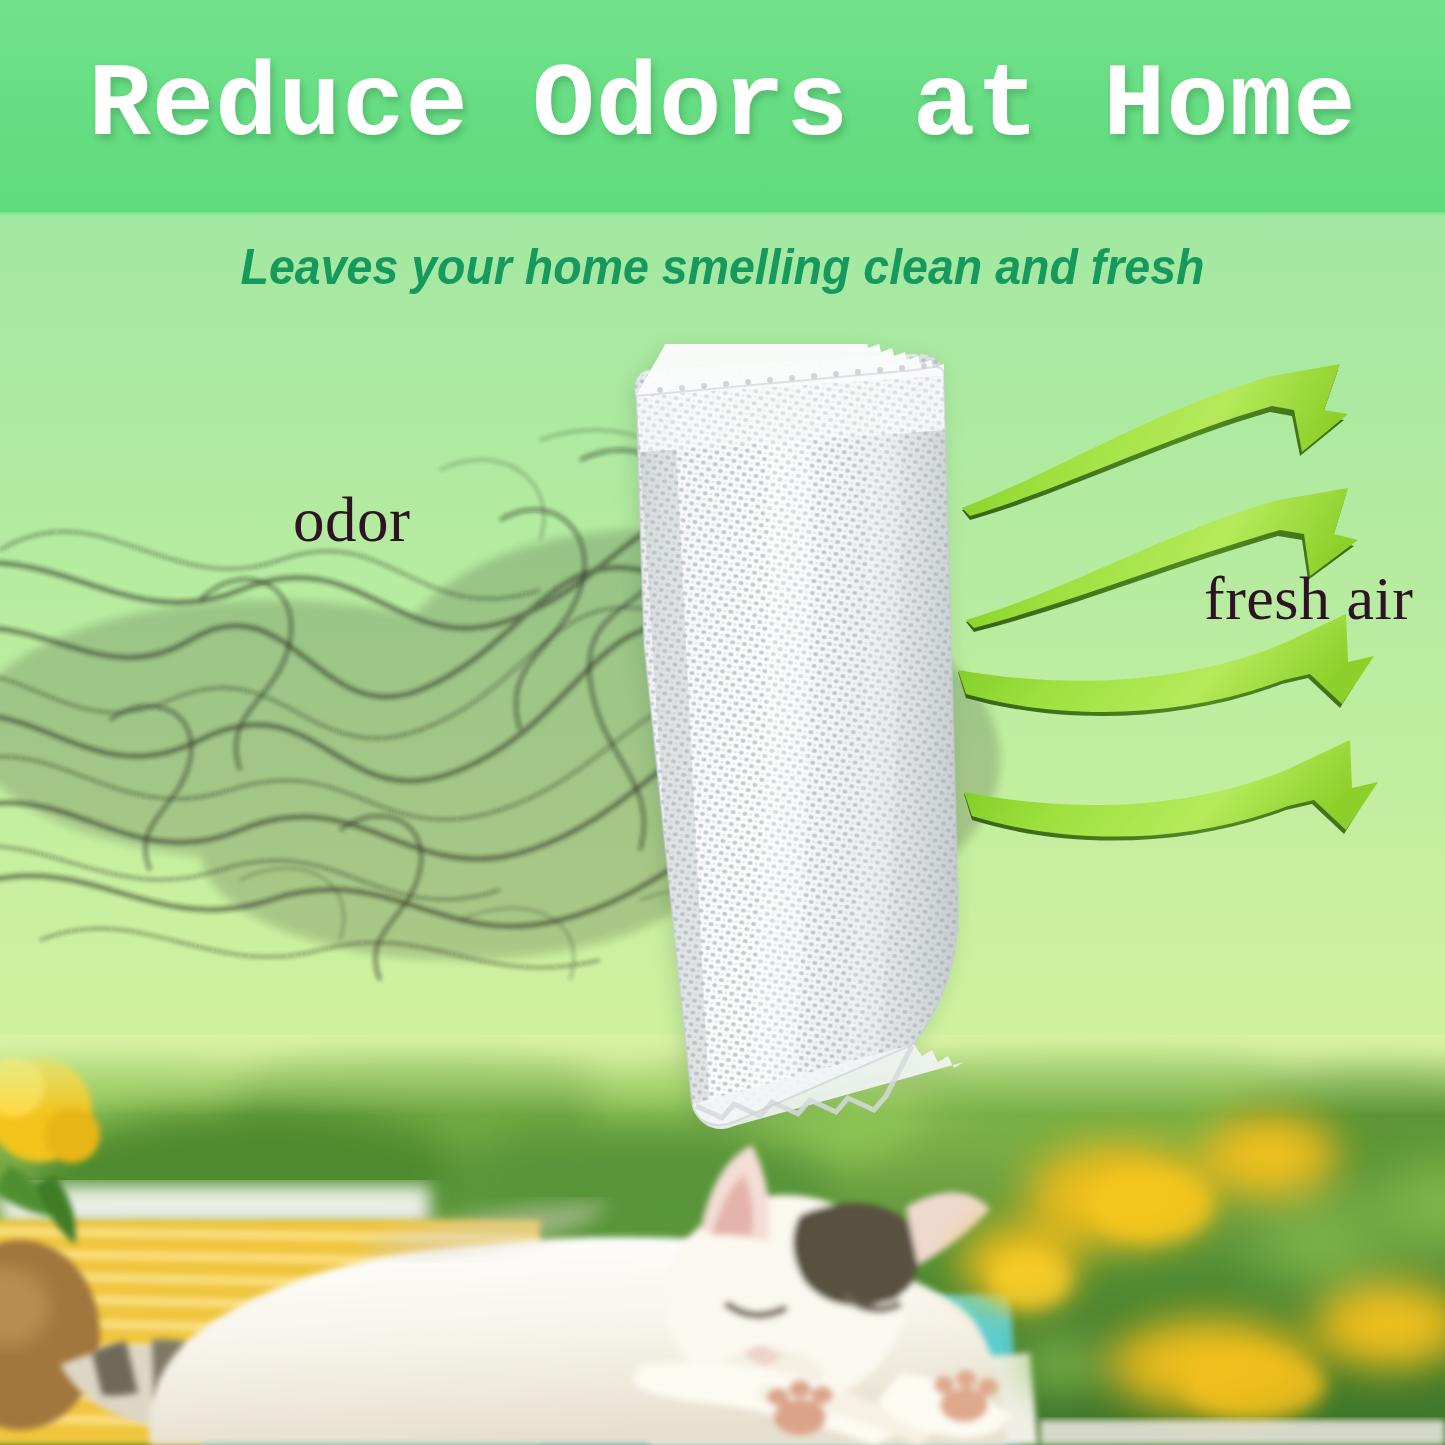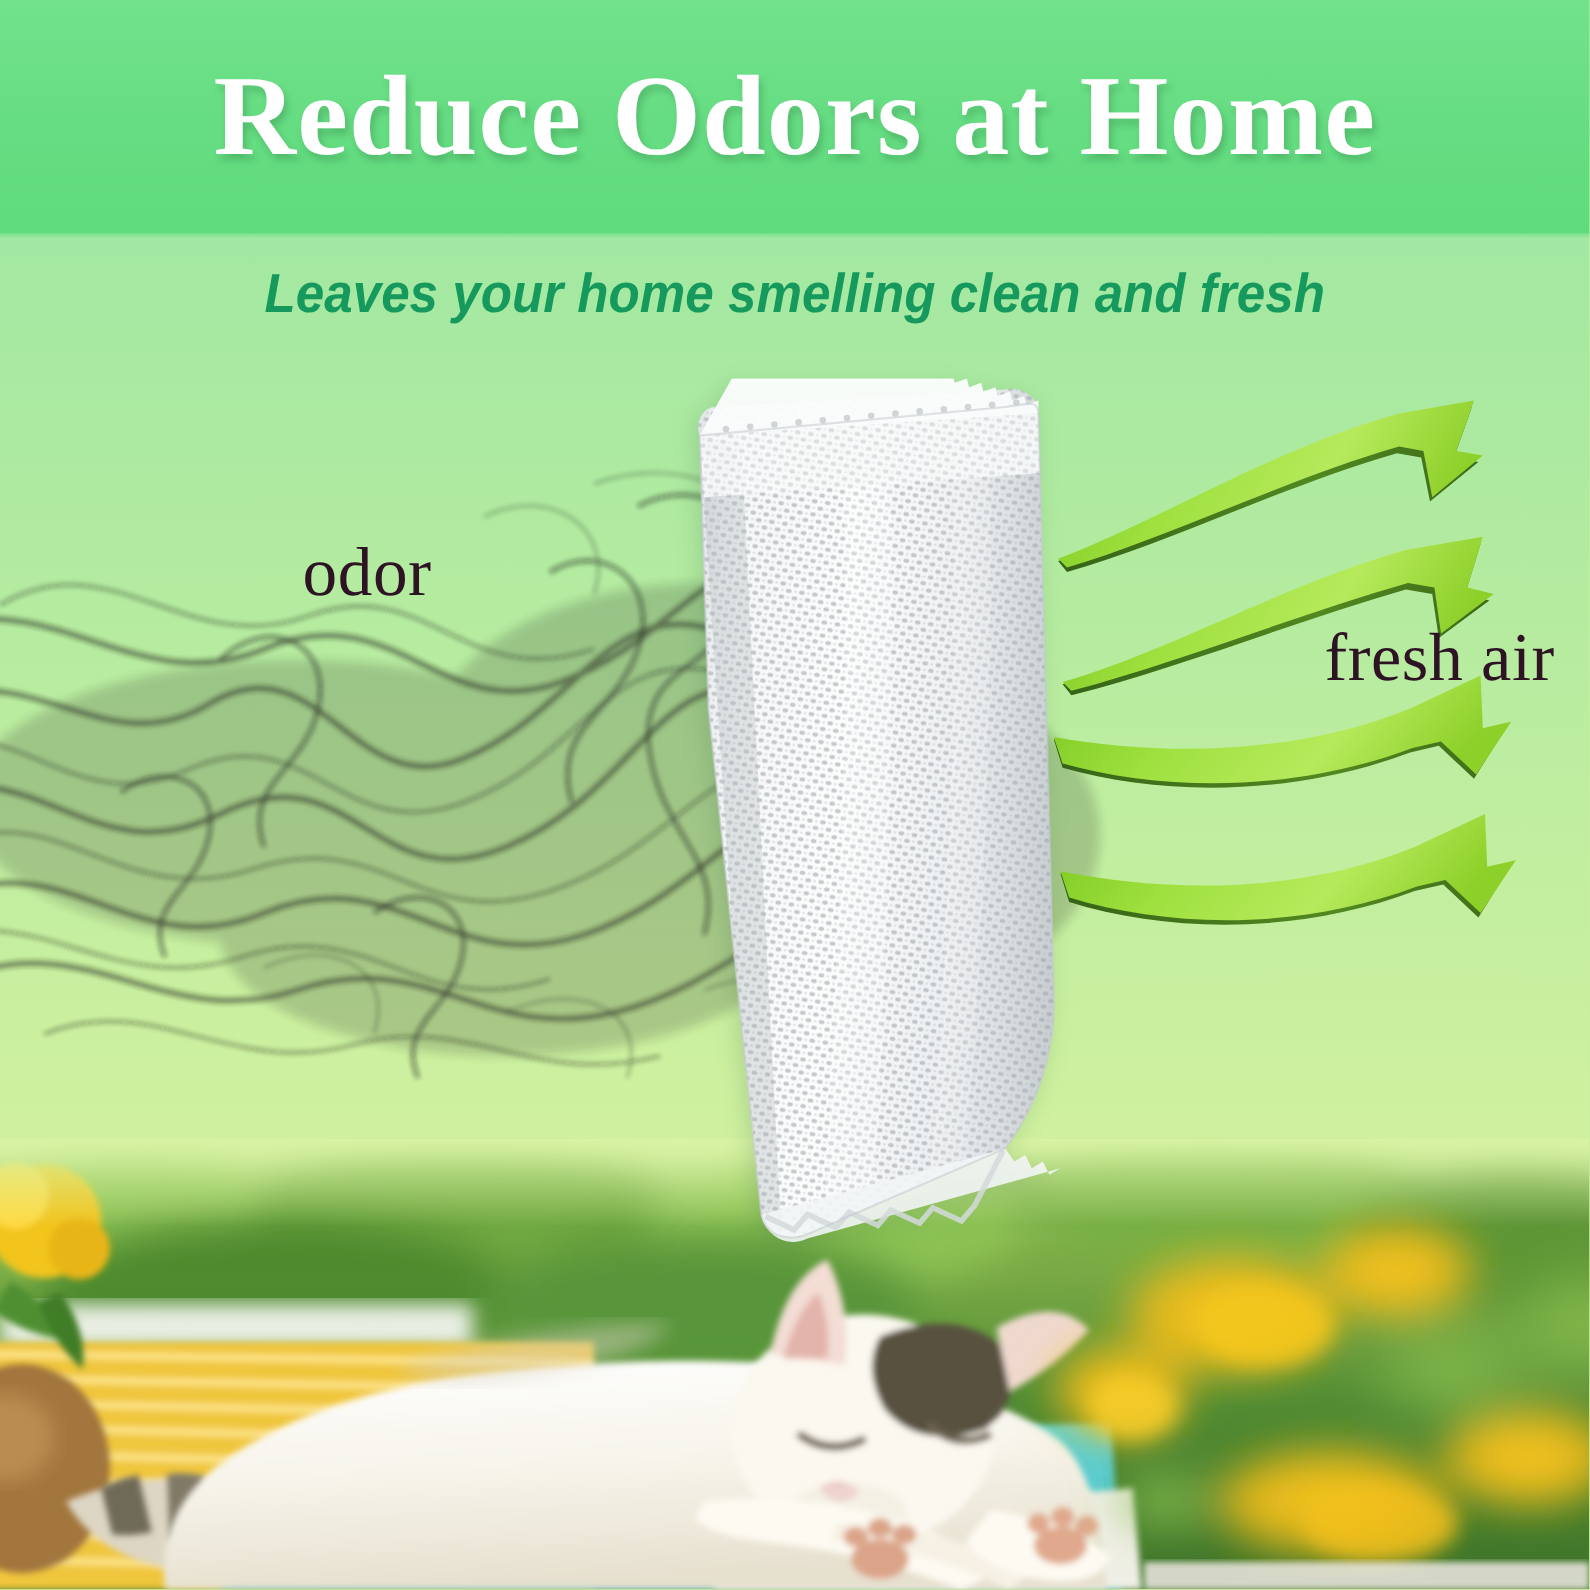--- a/index.html
+++ b/index.html
@@ -34,21 +34,21 @@
   .banner {
     position:absolute; left:0; top:0; width:1445px; height:212px;
     background:linear-gradient(180deg,#72e28d 0%, #66dd82 55%, #5fdb7d 100%);
     overflow:hidden;
   }
   .banner-title {
     position:absolute; left:0; right:0; top:50%;
     transform:translateY(-50%);
     text-align:center;
     color:#ffffff;
-    font-family:Liberation Serif, serif;
+    font-family:Liberation Mono, monospace;
     font-weight:bold;
     font-size:104px;
     line-height:110px;
     letter-spacing:1px;
     text-shadow:3px 5px 7px rgba(40,110,60,0.30);
     white-space:nowrap;
   }
 
   
   .subtitle {
@@ -68,21 +68,21 @@
   
   .smoke-wrap {
     position:absolute; left:-60px; top:400px;
     width:1080px; height:640px;
     opacity:0.92;
   }
   .smoke-wrap svg { width:100%; height:100%; display:block; }
 
   
   .odor-label {
-    position:absolute; left:275px; top:487px;
+    position:absolute; left:293px; top:487px;
     font-family:"Liberation Serif", serif;
     font-size:63px;
     line-height:66px;
     color:#2e1324;
     letter-spacing:0.5px;
   }
 
   
   .fresh-label {
     position:absolute; left:1204px; top:565px;

